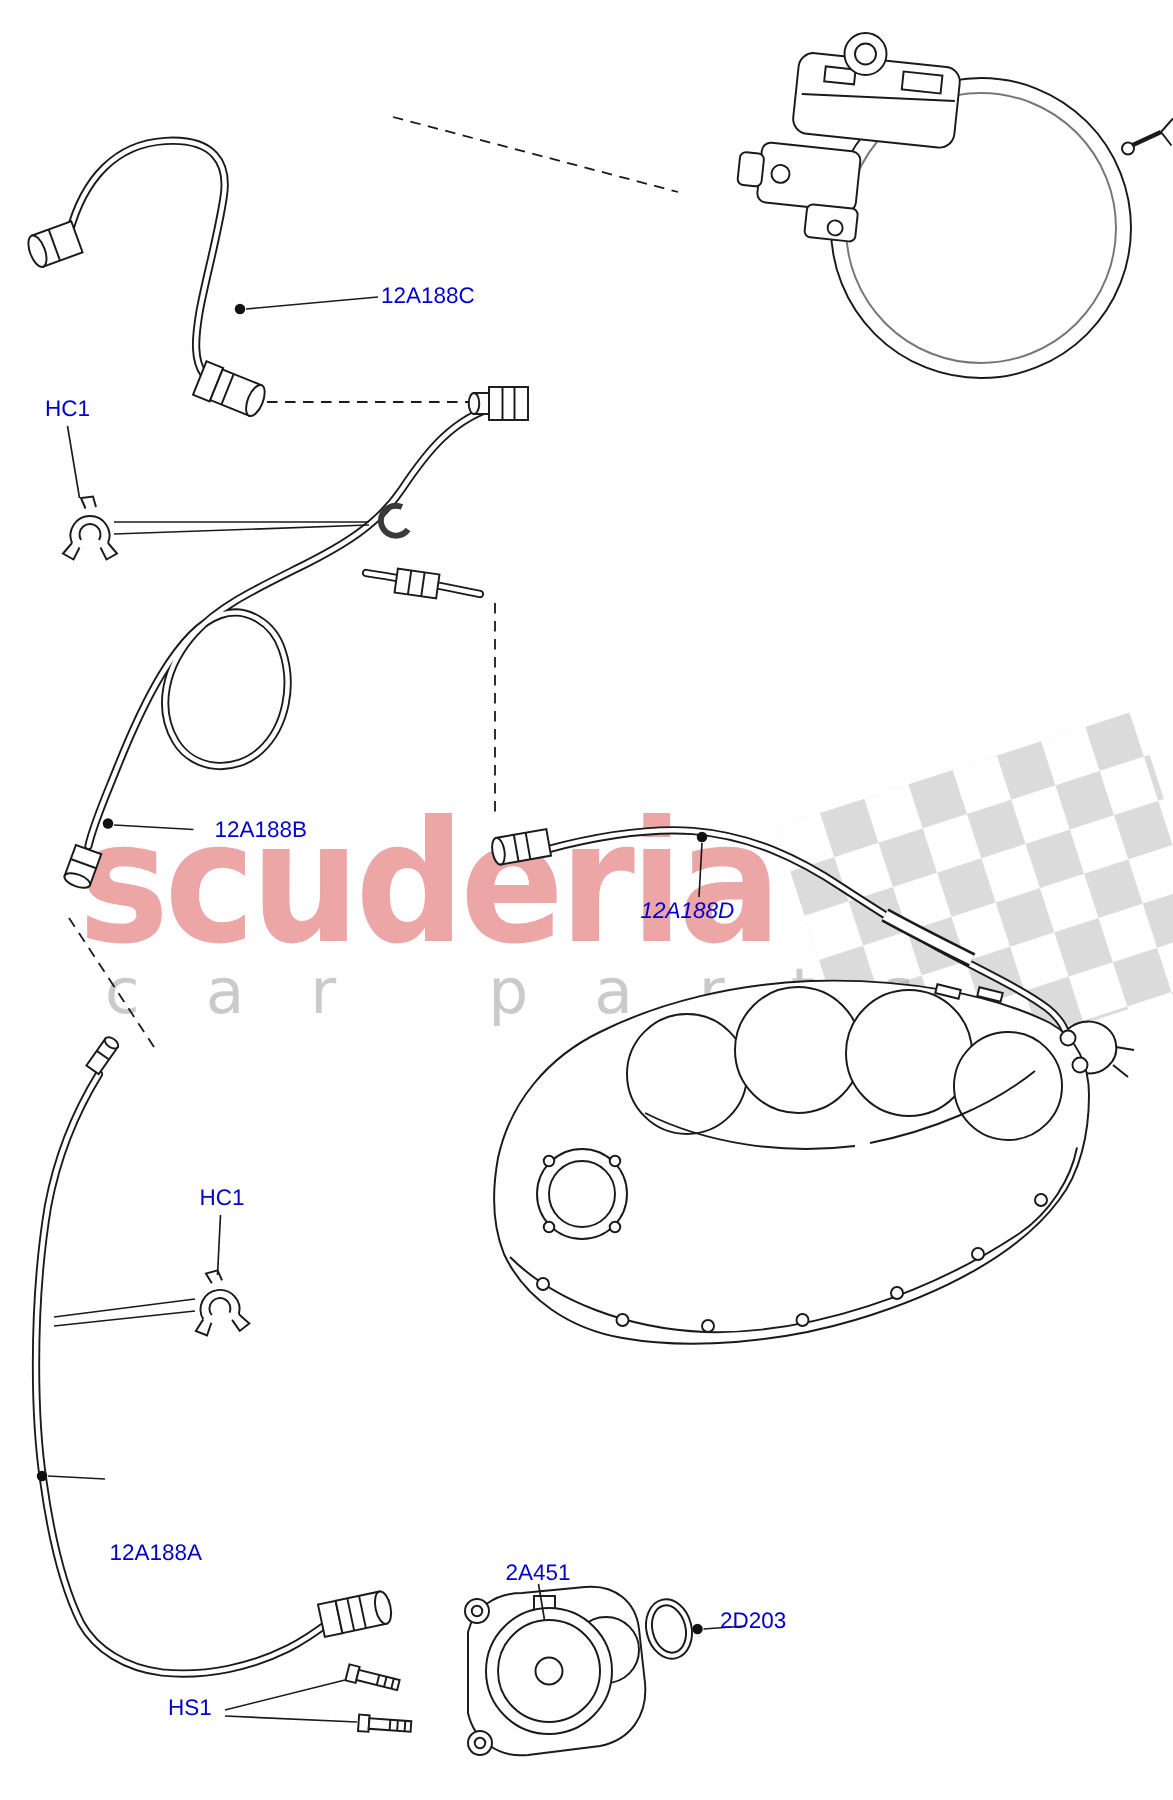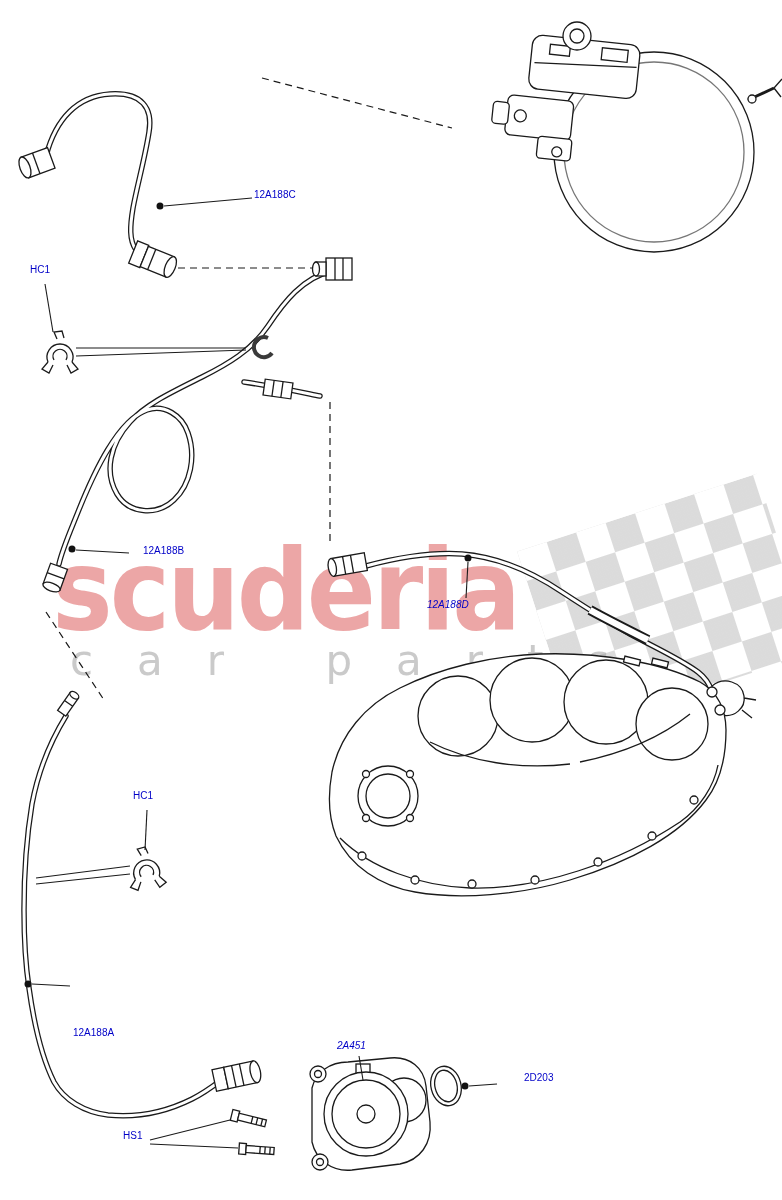--- a/index.html
+++ b/index.html
@@ -24,21 +24,21 @@
   .thin     { stroke:#1a1a1a; stroke-width:1.3; }
   .tube-out { stroke:#1a1a1a; stroke-width:5.5; fill:none; stroke-linecap:round; }
   .tube-in  { stroke:#ffffff; stroke-width:3;   fill:none; stroke-linecap:round; }
   .sleeve-out { stroke:#1a1a1a; stroke-width:10; fill:none; stroke-linecap:butt; }
   .sleeve-in  { stroke:#ffffff; stroke-width:6.5; fill:none; stroke-linecap:butt; }
   .dash   { stroke:#1a1a1a; stroke-width:1.2; stroke-dasharray:7 5; fill:none; }
   .leader { stroke:#1a1a1a; stroke-width:1.1; fill:none; }
   .dot    { fill:#111111; stroke:none; }
 
   
-  .label { position:absolute; z-index:3; color:#0000c8; font-size:10px;
+  .label { position:absolute; z-index:3; color:#0000c8; font-size:15px;
            white-space:nowrap; cursor:pointer; }
 </style>
 </head>
 <body>
 
 <div class="canvas">
 
   <div class="watermark">
     <div class="wm-checkers"></div>
     <div class="wm-title">scuderia</div>
@@ -259,17 +259,17 @@
       <line x1="150" y1="1144" x2="238" y2="1148" class="leader"></line>
     </g>
   </svg>
 
   <div class="label" style="left:254px; top:189px;">12A188C</div>
   <div class="label" style="left:30px;  top:264px;">HC1</div>
   <div class="label" style="left:143px; top:545px;">12A188B</div>
   <div class="label" style="left:427px; top:599px;font-style:italic;">12A188D</div>
   <div class="label" style="left:133px; top:790px;">HC1</div>
   <div class="label" style="left:73px;  top:1027px;">12A188A</div>
-  <div class="label" style="left:337px; top:1040px;font-style:italic;">2A451</div>
-  <div class="label" style="left:524px; top:1072px;">2D203</div>
-  <div class="label" style="left:112px; top:1130px;margin-left:11px;">HS1</div>
+  <div class="label" style="left:337px; top:1040px;">2A451</div>
+  <div class="label" style="left:480px; top:1072px;">2D203</div>
+  <div class="label" style="left:112px; top:1130px;">HS1</div>
 
 </div>
 
 </body></html>

